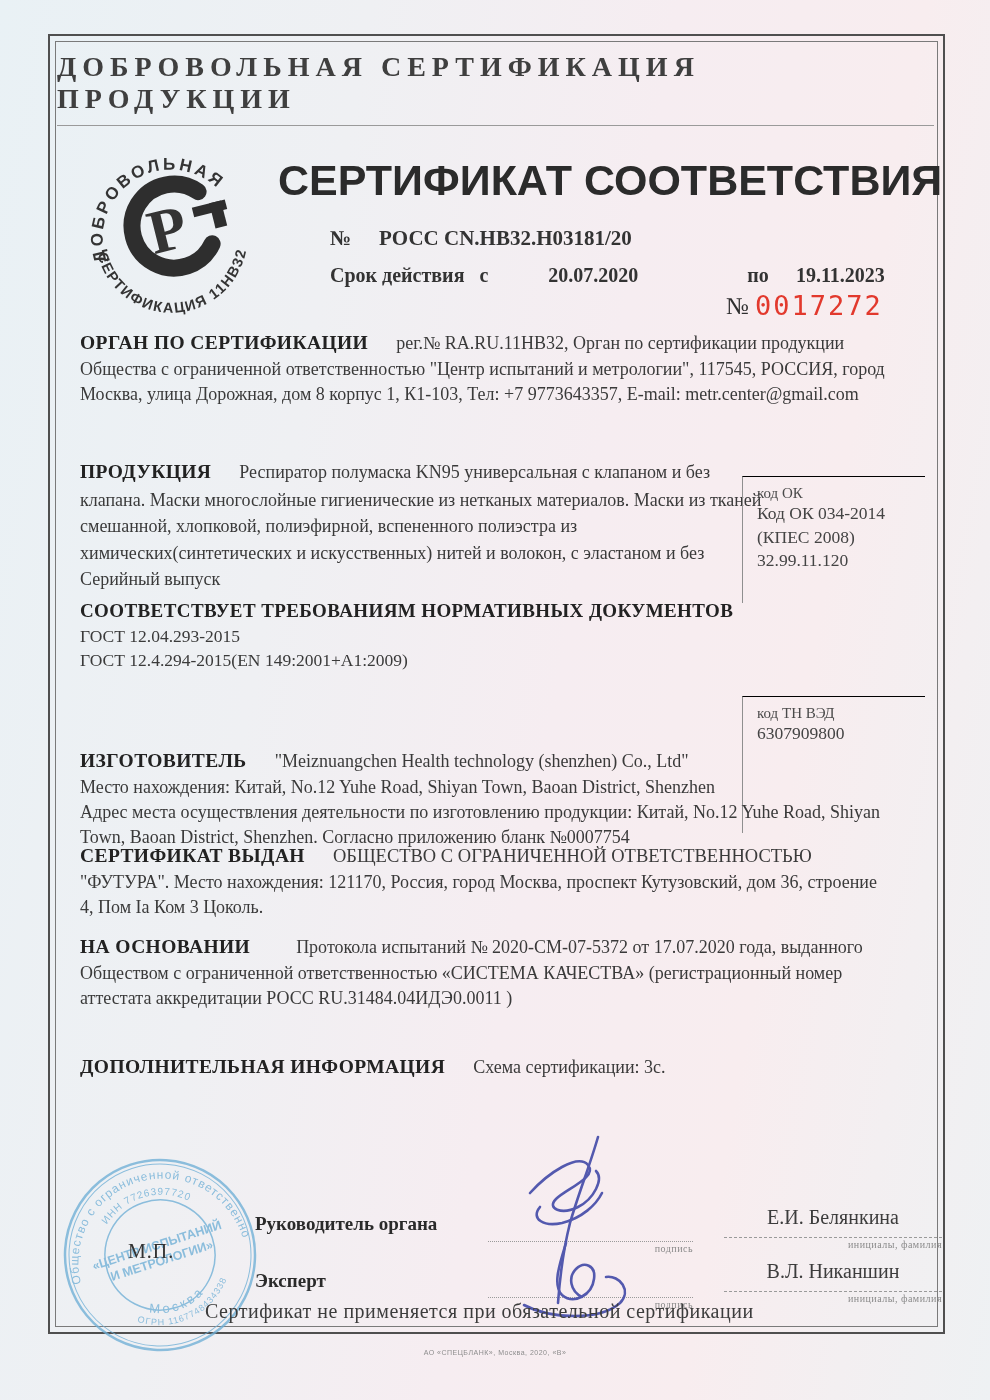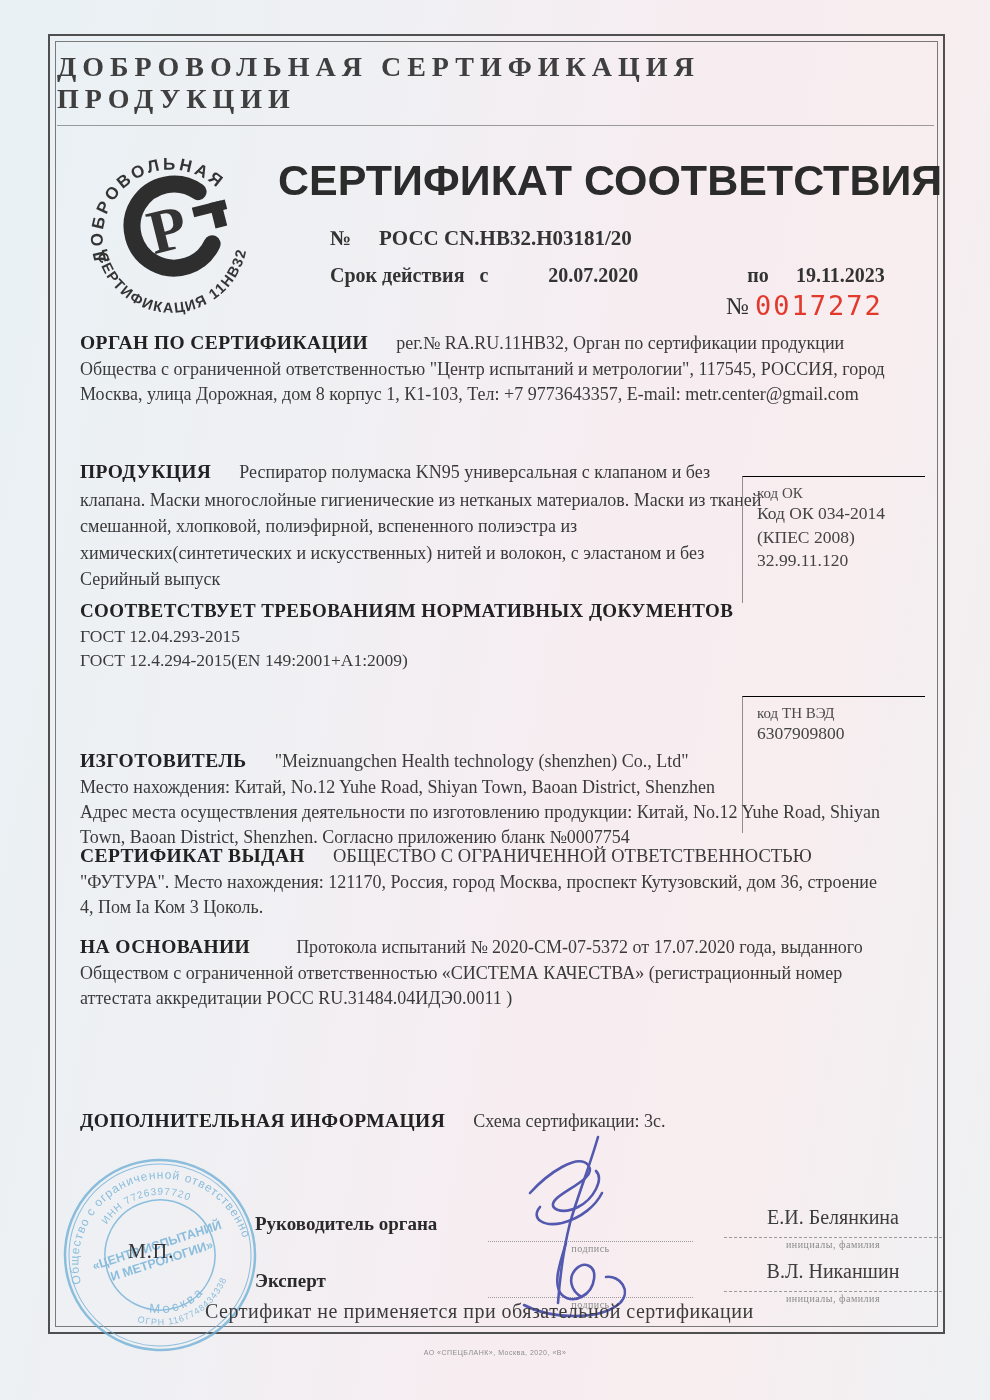--- a/index.html
+++ b/index.html
@@ -43,21 +43,21 @@
   .sec .lbl{font-weight:bold;font-size:19.5px;color:#222;letter-spacing:0.4px;}
   .sec .gap{display:inline-block;width:28px;}
   .narrow{width:688px;}
   .codebox{
     border-top:1px solid #000000;border-left:1px solid #8f8f8f;
     padding:8px 6px 6px 14px;color:#4a4a4a;
   }
   .codebox .cap{font-size:15px;}
   .codebox .val{font-size:17.5px;line-height:1.35;color:#444;}
   .sigline{border-bottom:1px dotted #9a9a9a;height:1px;}
-  .sigcap{font-size:10px;color:#8a8a8a;text-align:center;letter-spacing:0.5px;}
+  .sigcap{font-size:10px;color:#8a8a8a;text-align:right;letter-spacing:0.5px;}
   .signame{font-size:20px;color:#3c3c3c;text-align:center;}
   .siglabel{font-weight:bold;font-size:19px;color:#2a2a2a;}
   .bottomnote{font-size:20px;color:#3c3c3c;letter-spacing:0.5px;}
   .printfoot{
     left:0;top:1349px;width:990px;text-align:center;
     font-family:"Liberation Sans",sans-serif;font-size:7px;color:#8d8d8d;letter-spacing:0.5px;
   }
   .mp{font-size:20px;color:#333;letter-spacing:1px;}
   svg{display:block;}
 </style>
@@ -155,21 +155,21 @@
 
   <div class="abs sec" style="top:843px;">
     <span class="lbl">СЕРТИФИКАТ ВЫДАН</span><span class="gap"></span><span style="font-size:18.5px;">ОБЩЕСТВО С ОГРАНИЧЕННОЙ ОТВЕТСТВЕННОСТЬЮ</span>
     <div>"ФУТУРА". Место нахождения: 121170, Россия, город Москва, проспект Кутузовский, дом 36, строение 4, Пом Iа Ком 3 Цоколь.</div>
   </div>
 
   <div class="abs sec" style="top:934px;">
     <span class="lbl">НА ОСНОВАНИИ</span><span class="gap" style="width:46px;"></span><span>Протокола испытаний № 2020-СМ-07-5372 от 17.07.2020 года, выданного Обществом с ограниченной ответственностью «СИСТЕМА КАЧЕСТВА» (регистрационный номер аттестата аккредитации РОСС RU.31484.04ИДЭ0.0011 )</span>
   </div>
 
-  <div class="abs sec" style="top:1108px;">
+  <div class="abs sec" style="top:1054px;">
     <span class="lbl">ДОПОЛНИТЕЛЬНАЯ ИНФОРМАЦИЯ</span><span class="gap"></span><span>Схема сертификации: 3с.</span>
   </div>
 
   <div class="abs" style="left:50px;top:1145px;width:220px;height:220px;opacity:0.78;">
     <svg width="220" height="220" viewBox="0 0 220 220">
       <defs>
         <path id="stampTop" d="M 26,118 A 84,84 0 1 1 194,118"></path>
         <path id="stampBot" d="M 52,110 A 58,58 0 1 0 168,110"></path>
         <path id="stampInnTop" d="M 45,115 A 65,65 0 1 1 175,115"></path>
         <path id="stampOgrn" d="M 38,108 A 72,72 0 1 0 182,108"></path>

